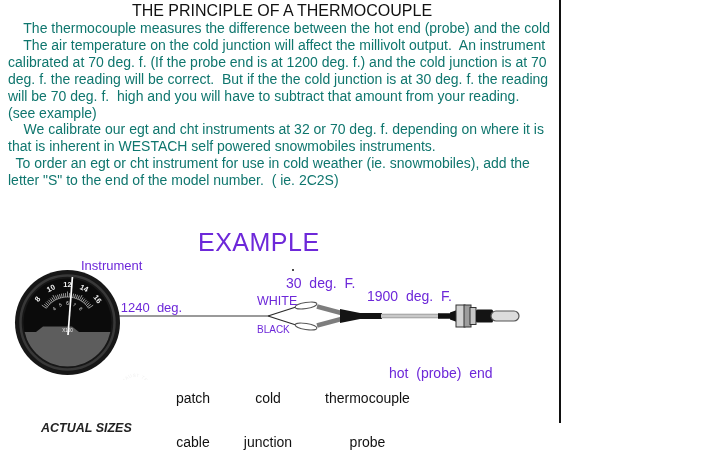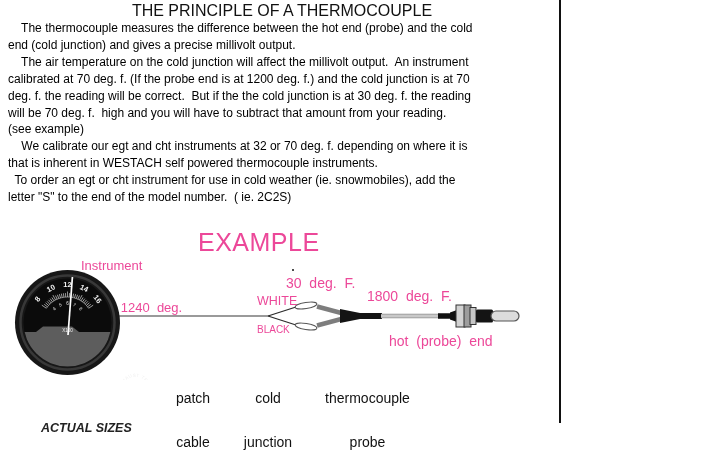--- a/index.html
+++ b/index.html
@@ -1,70 +1,69 @@
 <!DOCTYPE html>
 <html><head>
 <meta charset="utf-8">
 <style>
   html,body{margin:0;padding:0;background:#fff;}
   .page{position:relative;width:720px;height:450px;background:#ffffff;overflow:hidden;
         font-family:"Liberation Sans",sans-serif;color:#1a1a1a;}
   .doc-text{position:absolute;left:8px;top:2px;width:548px;}
   .doc-title{font-size:16px;line-height:18px;text-align:center;white-space:pre;color:#111;}
-  .doc-line{font-size:12px;line-height:16.9px;white-space:pre;color:#000000;}
+  .doc-line{font-size:14px;line-height:16.9px;white-space:pre;color:#0f766e;}
   .separator{position:absolute;left:559px;top:0;width:2px;height:423px;background:#111;}
-  .lbl{position:absolute;white-space:pre;color:#ec4899;}
+  .lbl{position:absolute;white-space:pre;color:#6d28d9;}
   .instrument-note{left:39px;top:231px;font-size:13px;line-height:14px;margin-left:42px;}
   .example-heading{left:198px;top:228px;font-size:25px;letter-spacing:0.5px;}
   .cold-temp{left:286px;top:275px;font-size:14px;}
   .stray-dot{position:absolute;left:292px;top:269px;width:2px;height:2px;background:#111;border-radius:50%;}
   .hot-temp{left:367px;top:259px;font-size:14px;line-height:15px;}
-  .hot-temp .l2{padding-left:22px;}
+  .hot-temp .l2{padding-left:22px;margin-top:32px;}
   .wire-white{left:257px;top:294px;font-size:12.5px;}
   .wire-black{left:257px;top:324px;font-size:10px;}
   .part-label{position:absolute;top:362px;font-size:14px;line-height:14.5px;text-align:center;white-space:pre;color:#111;}
   .patch-label{left:159px;width:68px;}
   .cold-label{left:234px;width:68px;}
   .probe-label{left:320px;width:95px;}
   .footnote{left:41px;top:395px;font-size:12.5px;line-height:13.5px;font-style:italic;font-weight:bold;color:#222;}
   svg.diagram{position:absolute;left:0;top:255px;width:560px;height:125px;}
   svg text{font-family:"Liberation Sans",sans-serif;}
 </style>
 </head>
 <body>
 
 <div class="page">
 
   <div class="doc-text">
     <div class="doc-title">THE PRINCIPLE OF A THERMOCOUPLE</div>
     <div class="doc-line">    The thermocouple measures the difference between the hot end (probe) and the cold</div>
-    <div class="doc-line">end (cold junction) and gives a precise millivolt output.</div>
     <div class="doc-line">    The air temperature on the cold junction will affect the millivolt output.  An instrument</div>
     <div class="doc-line">calibrated at 70 deg. f. (If the probe end is at 1200 deg. f.) and the cold junction is at 70</div>
     <div class="doc-line">deg. f. the reading will be correct.  But if the the cold junction is at 30 deg. f. the reading</div>
     <div class="doc-line">will be 70 deg. f.  high and you will have to subtract that amount from your reading.</div>
     <div class="doc-line">(see example)</div>
     <div class="doc-line">    We calibrate our egt and cht instruments at 32 or 70 deg. f. depending on where it is</div>
-    <div class="doc-line">that is inherent in WESTACH self powered thermocouple instruments.</div>
+    <div class="doc-line">that is inherent in WESTACH self powered snowmobiles instruments.</div>
     <div class="doc-line">  To order an egt or cht instrument for use in cold weather (ie. snowmobiles), add the</div>
     <div class="doc-line">letter "S" to the end of the model number.  ( ie. 2C2S)</div>
   </div>
 
   <div class="lbl instrument-note">
     <div>Instrument</div>
     <div>reads  1240  deg.</div>
   </div>
 
   <div class="lbl example-heading">EXAMPLE</div>
 
   <div class="lbl cold-temp">30  deg.  F.</div>
   <div class="stray-dot"></div>
 
   <div class="lbl hot-temp">
-    <div>1800  deg.  F.</div>
+    <div>1900  deg.  F.</div>
     <div class="l2">hot  (probe)  end</div>
   </div>
 
   <div class="lbl wire-white">WHITE</div>
   <div class="lbl wire-black">BLACK</div>
 
   <div class="part-label patch-label">
     <div>patch</div>
     <div>cable</div>
   </div>

